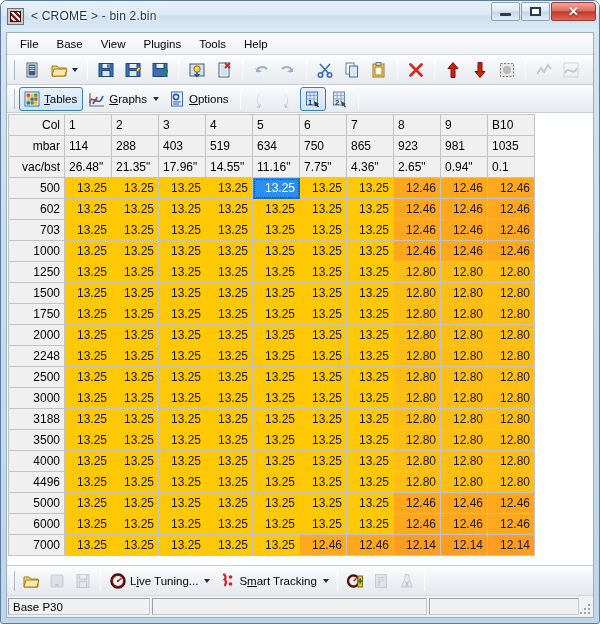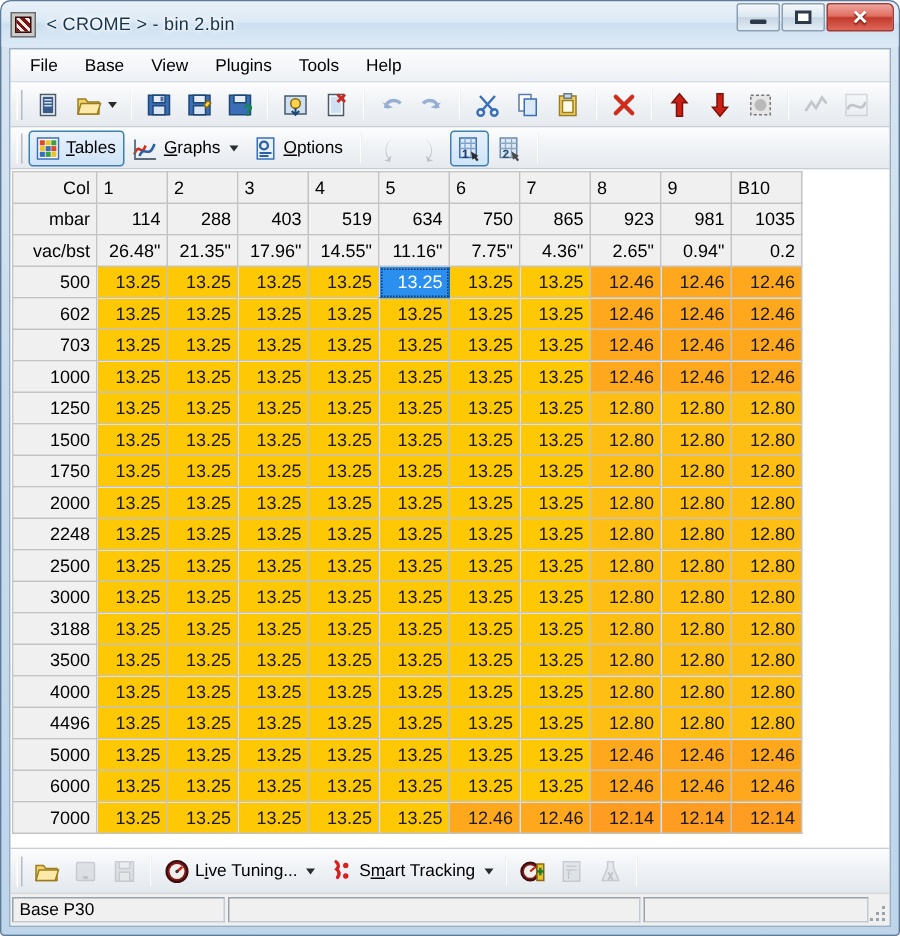--- a/index.html
+++ b/index.html
@@ -182,21 +182,21 @@
     white-space: nowrap;
     overflow: hidden;
   }
   th.hdr-corner, th.col-hdr, td.row-hdr, th.lbl-hdr {
     background: #f0f0f0;
     color: #000;
     border: 1px solid #b9b9b9;
   }
   th.hdr-corner, th.lbl-hdr { text-align: right; width: 56px; }
   th.col-hdr { text-align: left; width: 47px; }
-  th.col-hdr.num { text-align: right; }
+  th.col-hdr.num { text-align: left; }
   td.row-hdr { text-align: right; width: 56px; }
   td.cell {
     text-align: right;
     color: #1a1a1a;
     border: 1px solid #d9b44a;
     cursor: default;
   }
   td.cell.sel {
     background: #2a8fee !important;
     color: #ffffff;
@@ -556,21 +556,21 @@
             <th class="lbl-hdr">vac/bst</th>
           <th class="col-hdr num">26.48"</th>
               <th class="col-hdr num">21.35"</th>
               <th class="col-hdr num">17.96"</th>
               <th class="col-hdr num">14.55"</th>
               <th class="col-hdr num">11.16"</th>
               <th class="col-hdr num">7.75"</th>
               <th class="col-hdr num">4.36"</th>
               <th class="col-hdr num">2.65"</th>
               <th class="col-hdr num">0.94"</th>
-              <th class="col-hdr num">0.2</th>
+              <th class="col-hdr num">0.1</th>
             </tr>
         </thead>
         <tbody>
             <tr>
               <td class="row-hdr">500</td>
               <td class="cell" style="background: rgb(255, 200, 5);">13.25</td>
               <td class="cell" style="background: rgb(255, 200, 5);">13.25</td>
               <td class="cell" style="background: rgb(255, 200, 5);">13.25</td>
               <td class="cell" style="background: rgb(255, 200, 5);">13.25</td>
               <td class="cell sel" style="background: rgb(255, 200, 5);">13.25</td>

